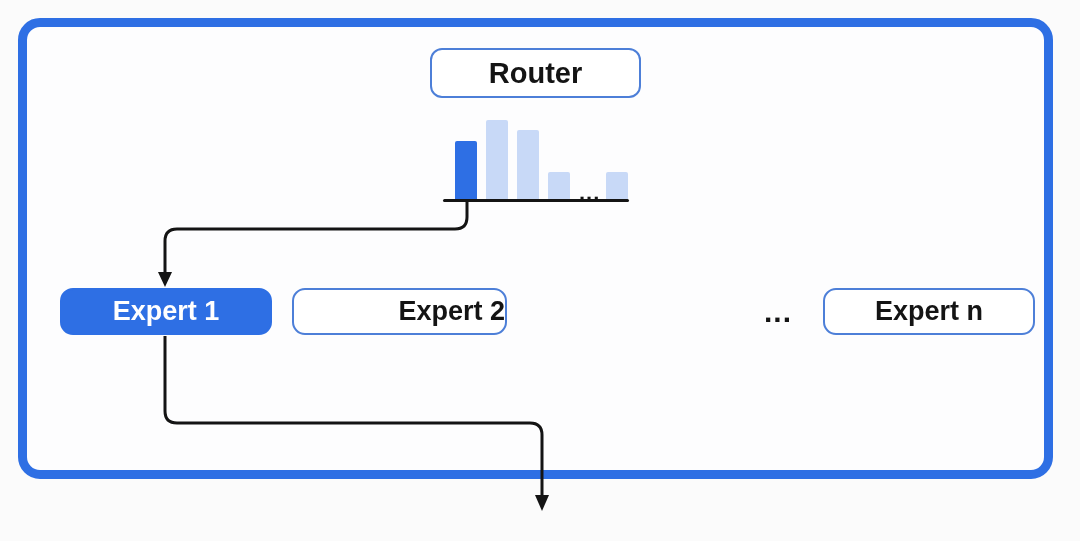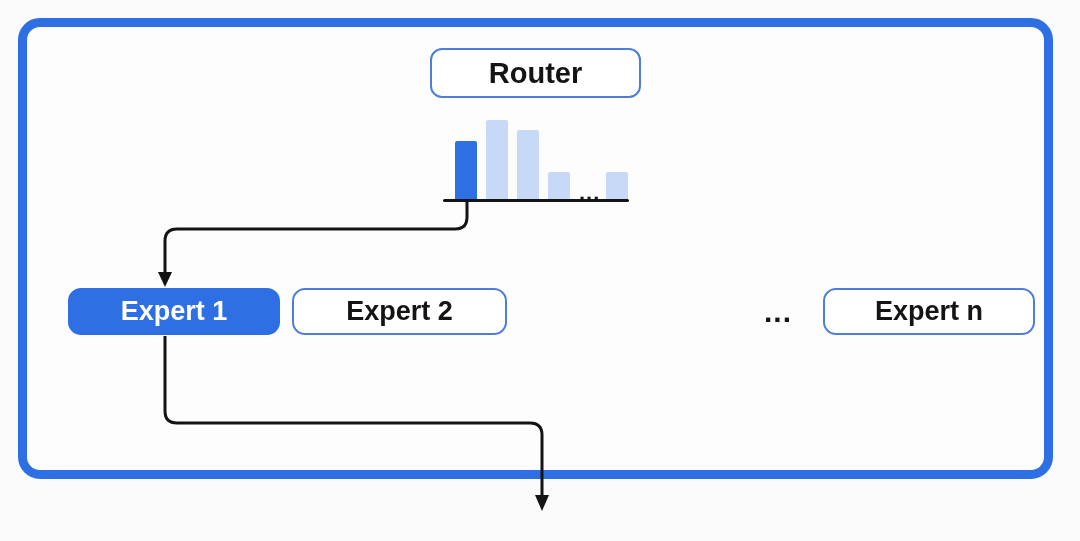--- a/index.html
+++ b/index.html
@@ -46,22 +46,22 @@
   }
   .expert-box{
     position:absolute;top:288px;height:47px;
     background:#ffffff;border:2px solid var(--box-border);border-radius:13px;
     display:flex;align-items:center;justify-content:center;
     font-size:27px;font-weight:700;color:var(--text);z-index:2;
   }
   .expert-box.selected{
     background:var(--accent);border-color:var(--accent);color:var(--selected-text);
   }
-  .expert-1{left:68px;width:212px;}
-  .expert-2{left:292px;width:215px;}
+  .expert-1{left:60px;width:212px;}
+  .expert-2{left:292px;width:215px;justify-content:flex-end;}
   .expert-3{left:525px;width:213px;}
   .expert-n{left:823px;width:212px;}
   .experts-dots{
     position:absolute;left:752px;top:288px;width:52px;height:47px;
     display:flex;align-items:center;justify-content:center;
     font-size:30px;font-weight:700;color:var(--text);letter-spacing:1px;z-index:2;
   }
   .arrows{
     position:absolute;left:0;top:0;width:1080px;height:541px;
     z-index:3;pointer-events:none;

